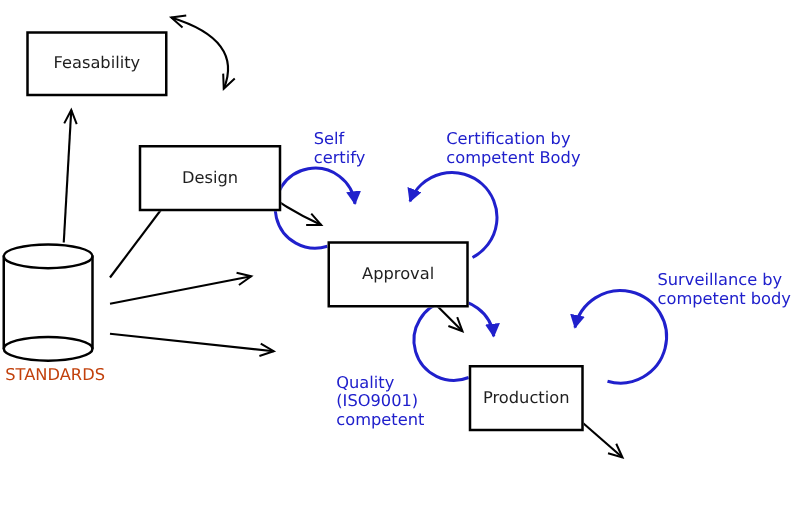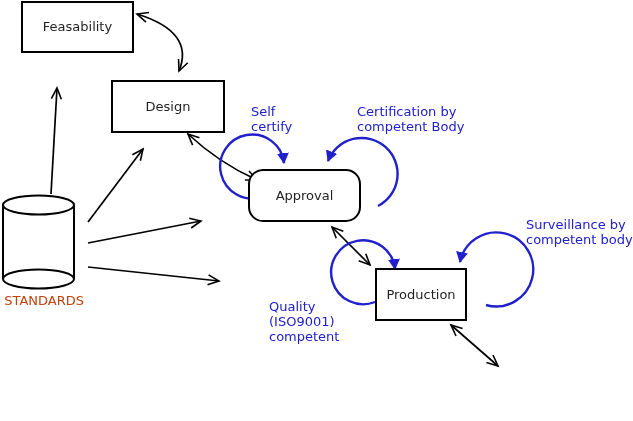--- a/index.html
+++ b/index.html
@@ -18,24 +18,25 @@
     border: 2px solid #000000;
     background: #ffffff;
     display: flex;
     align-items: center;
     justify-content: center;
     text-align: right;
     font-size: 13px;
     color: #1f1f1f;
     white-space: pre-line;
     line-height: 16px;
+    margin-top: 24px;
   }
   #node-feasability       { left: 21px;  top: 1px;   width: 113px; height: 52px; }
-  #node-design            { left: 111px; top: 80px;  width: 114px; height: 53px; }
-  #node-approval          { left: 248px; top: 169px; width: 113px; height: 53px; border-radius: 15px; }
+  #node-design            { left: 111px; top: 92px;  width: 114px; height: 53px; }
+  #node-approval          { left: 262px; top: 169px; width: 113px; height: 53px; }
   #node-production        { left: 375px; top: 268px; width: 92px; height: 53px; }
   #node-customer-feedback { left: 503px; top: 367px; width: 117px; height: 53px; border-width: 3px; }
   .cyl-label {
     position: absolute;
     left: 0px; top: 293px; width: 84px;
     text-align: right;
     font-size: 13px;
     color: #c2410c;
   }
   .annotation {

